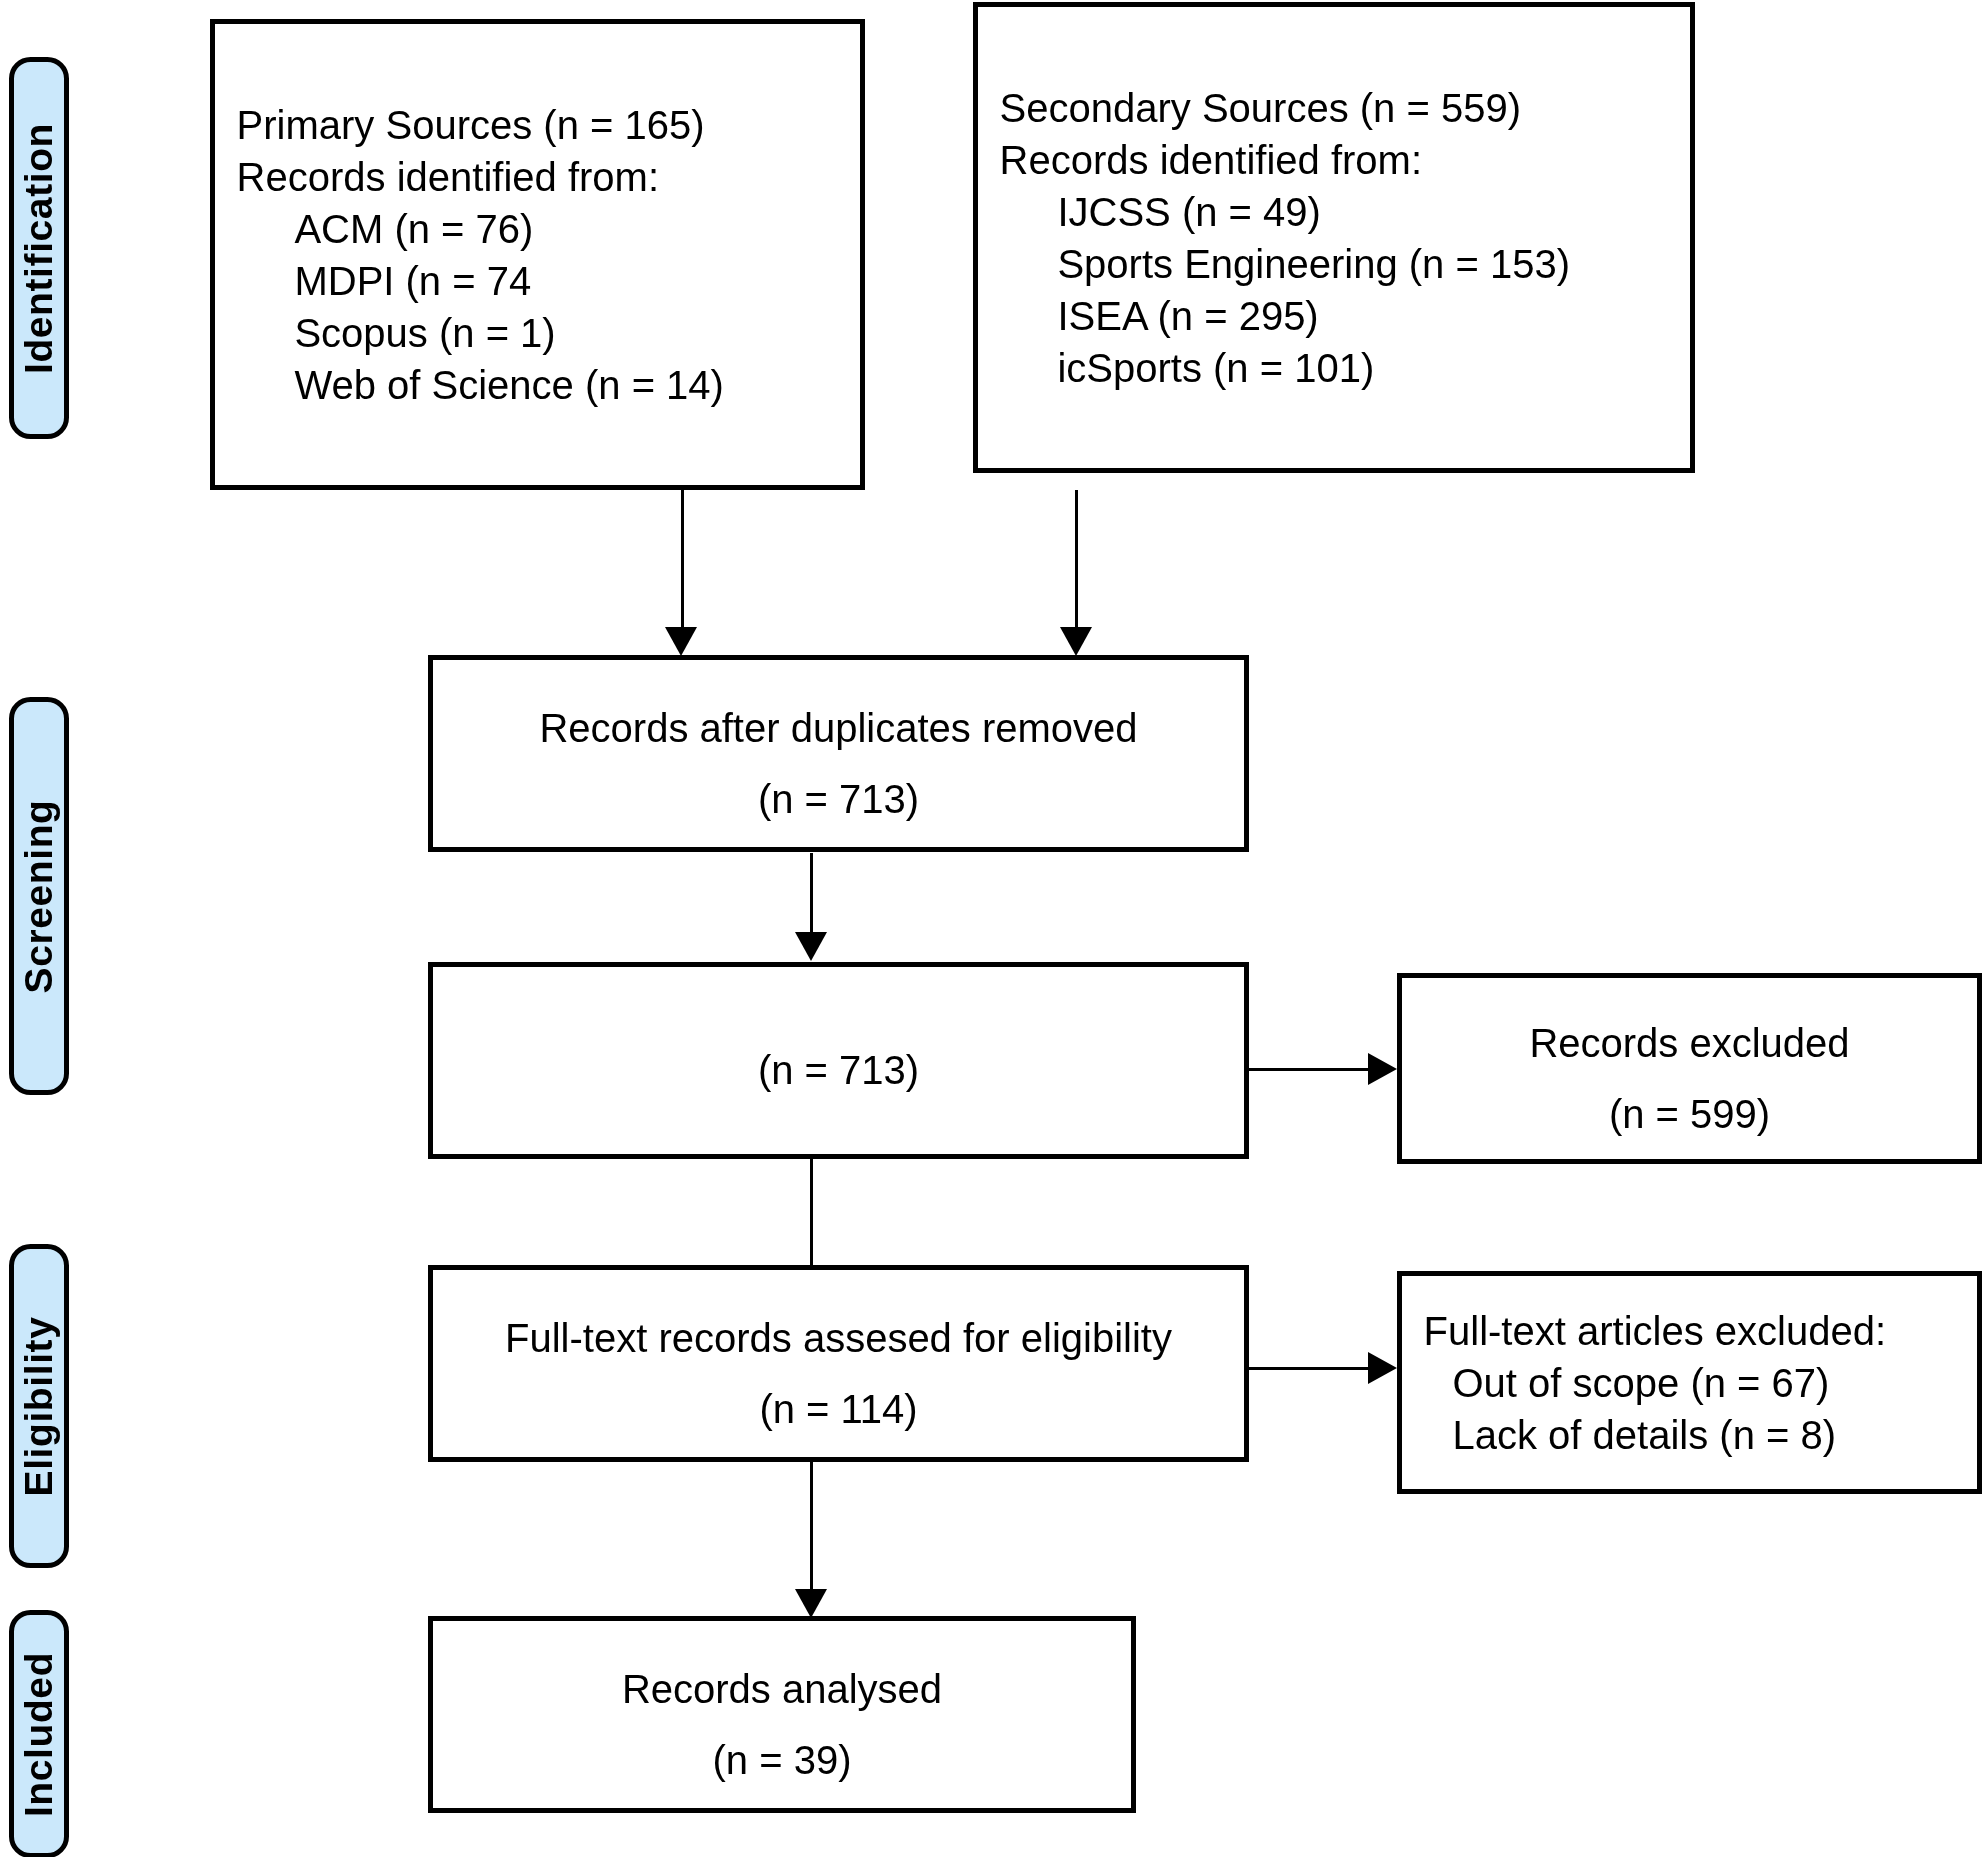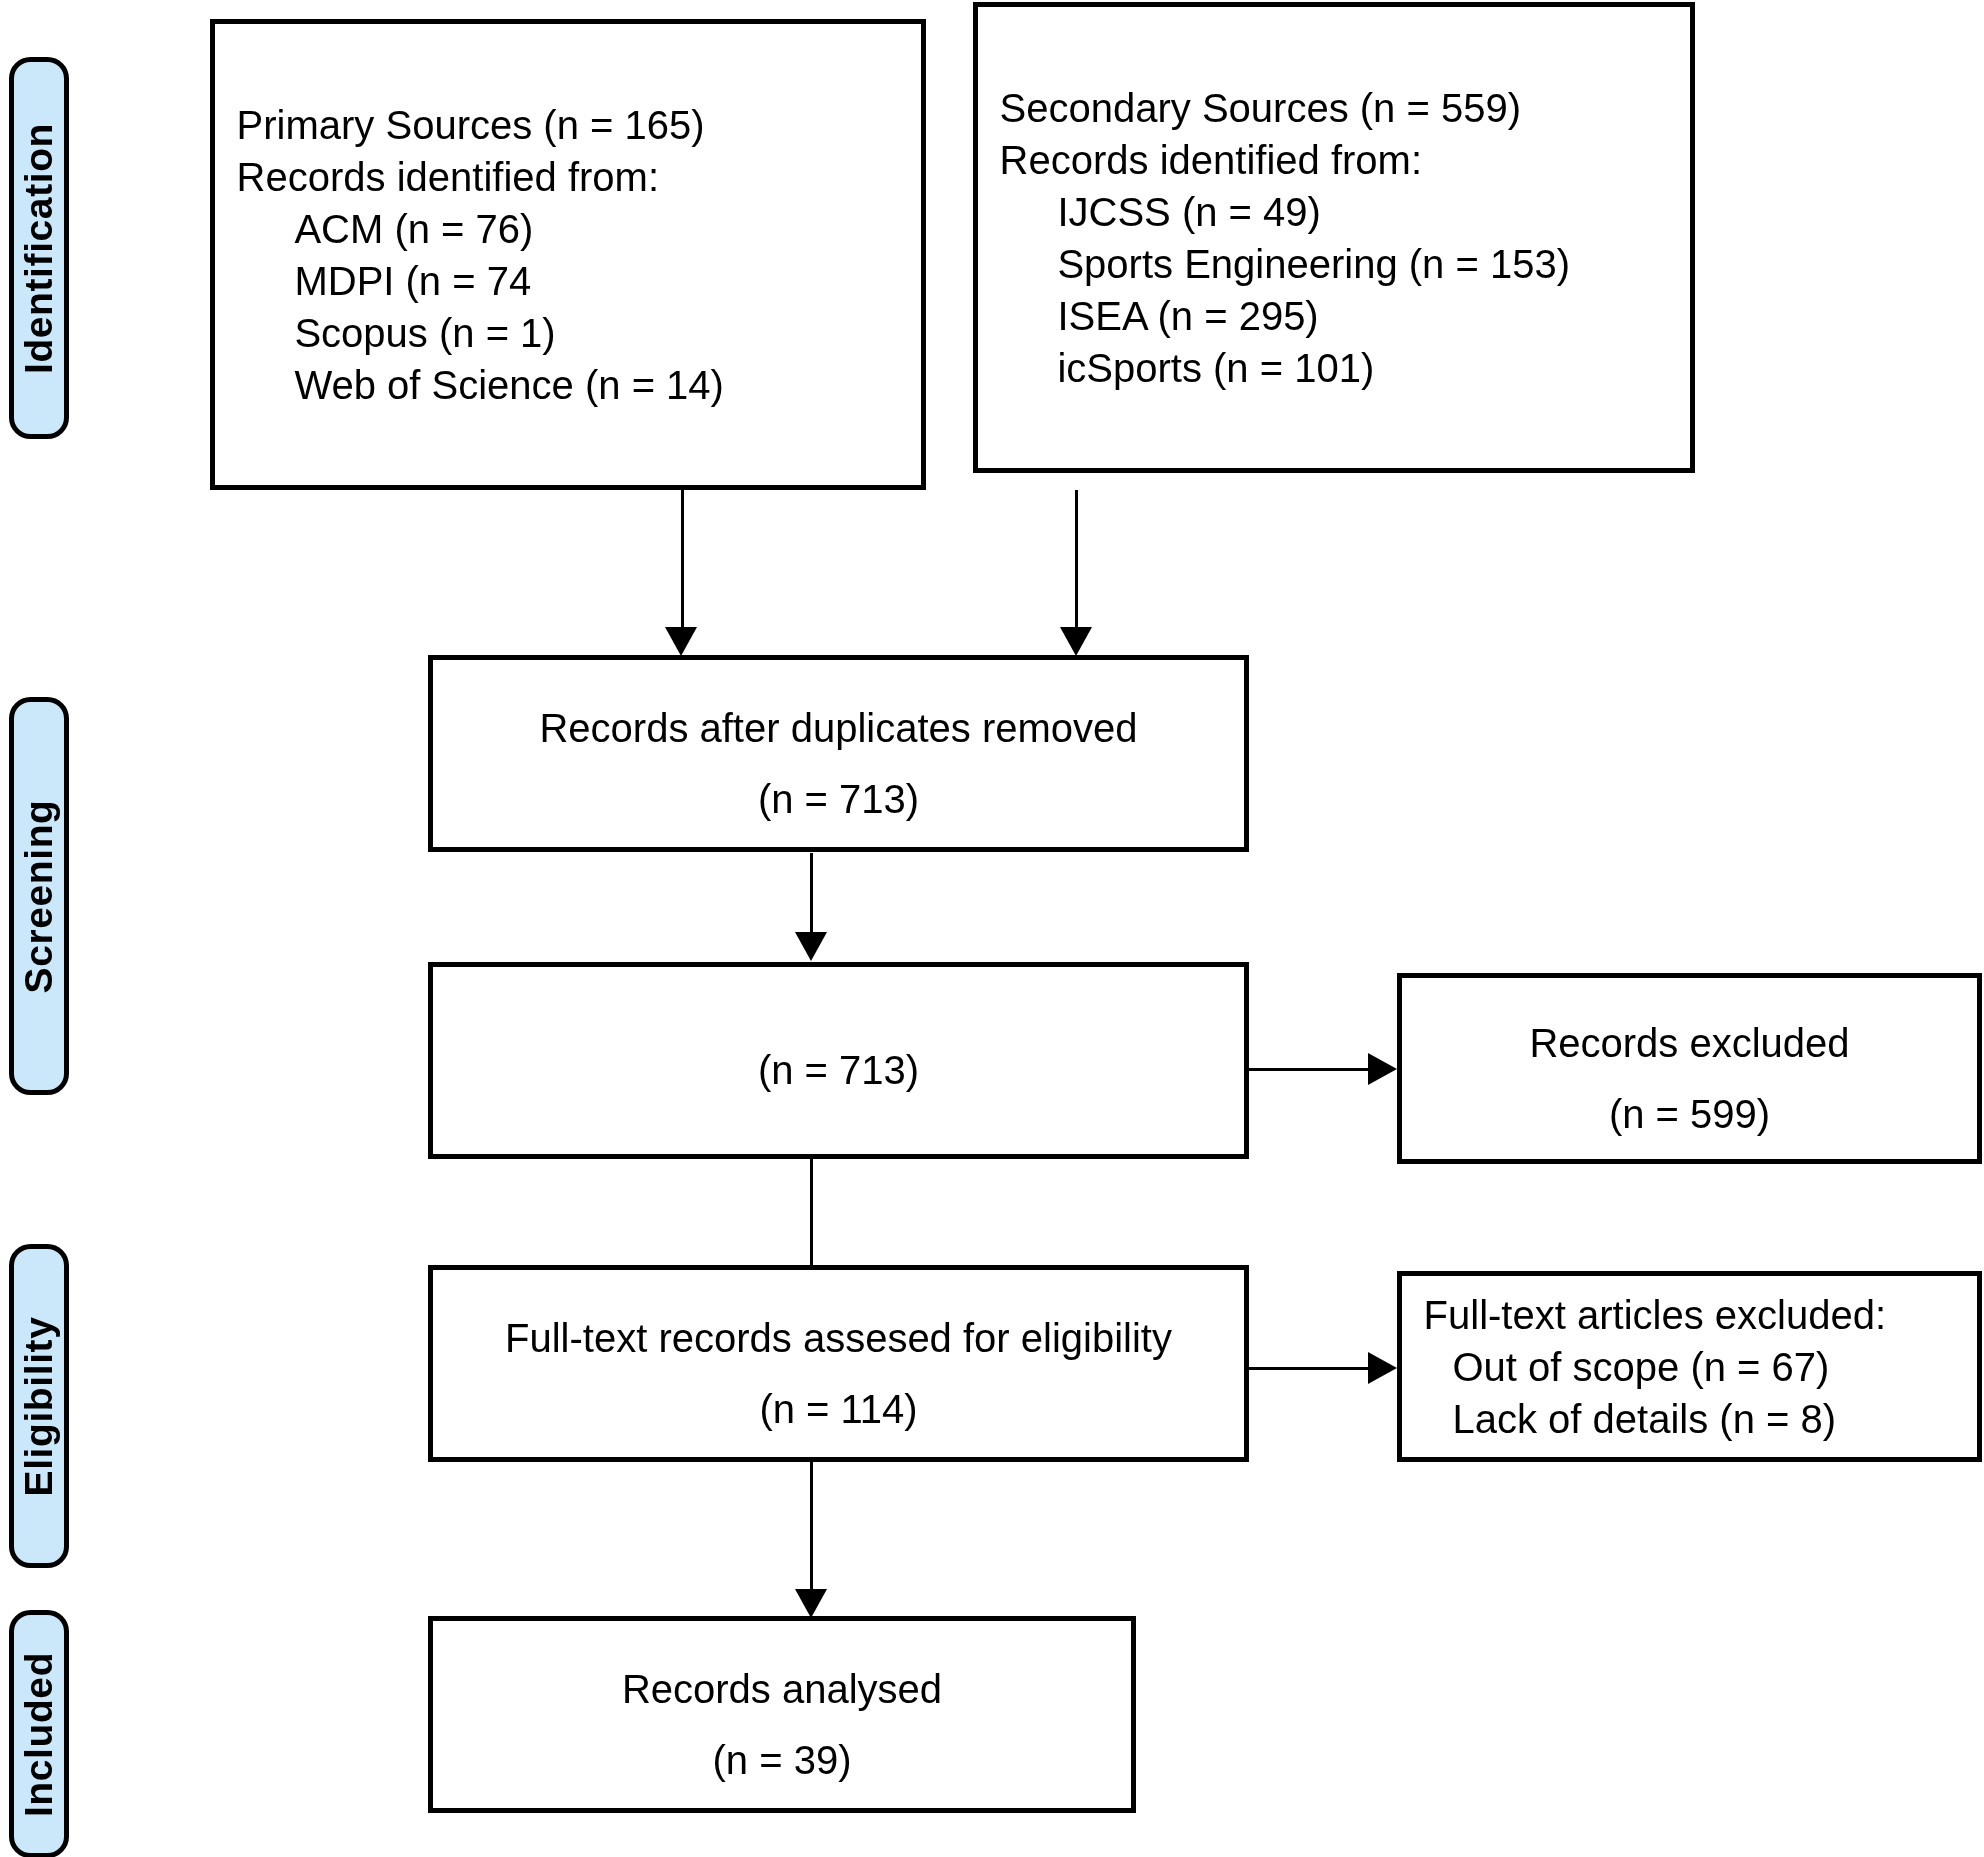--- a/index.html
+++ b/index.html
@@ -115,21 +115,21 @@
   </div>
 
   <div class="stage-pill" style="left:9px; top:1244px; width:60px; height:324px;">
     <span class="stage-text">Eligibility</span>
   </div>
 
   <div class="stage-pill" style="left:9px; top:1610px; width:60px; height:248px;">
     <span class="stage-text">Included</span>
   </div>
 
-  <div class="box left" style="left:210px; top:19px; width:716px; height:471px;">
+  <div class="box left" style="left:210px; top:19px; width:655px; height:471px;">
     <div class="box-inner">
       <p>Primary Sources (n = 165)</p>
       <p>Records identified from:</p>
       <p class="indent1">ACM (n = 76)</p>
       <p class="indent1">MDPI (n = 74</p>
       <p class="indent1">Scopus (n = 1)</p>
       <p class="indent1">Web of Science (n = 14)</p>
     </div>
   </div>
 
@@ -179,21 +179,21 @@
   <div class="vline" style="left:810px; top:1159px; height:124px;"></div>
   <div class="arrow-down" style="left:795px; top:1283px;"></div>
 
   <div class="box center" style="left:428px; top:1265px; width:821px; height:197px;">
     <div class="box-inner">
       <p>Full-text records assesed for eligibility</p>
       <p>(n = 114)</p>
     </div>
   </div>
 
-  <div class="box left" style="left:1397px; top:1271px; width:585px; height:191px;">
+  <div class="box left" style="left:1397px; top:1271px; width:585px; height:223px;">
     <div class="box-inner">
       <p>Full-text articles excluded:</p>
       <p class="indent-right">Out of scope (n = 67)</p>
       <p class="indent-right">Lack of details (n = 8)</p>
     </div>
   </div>
 
   <div class="hline" style="left:1248px; top:1367px; width:124px;"></div>
   <div class="arrow-right" style="left:1368px; top:1352px;"></div>
 

